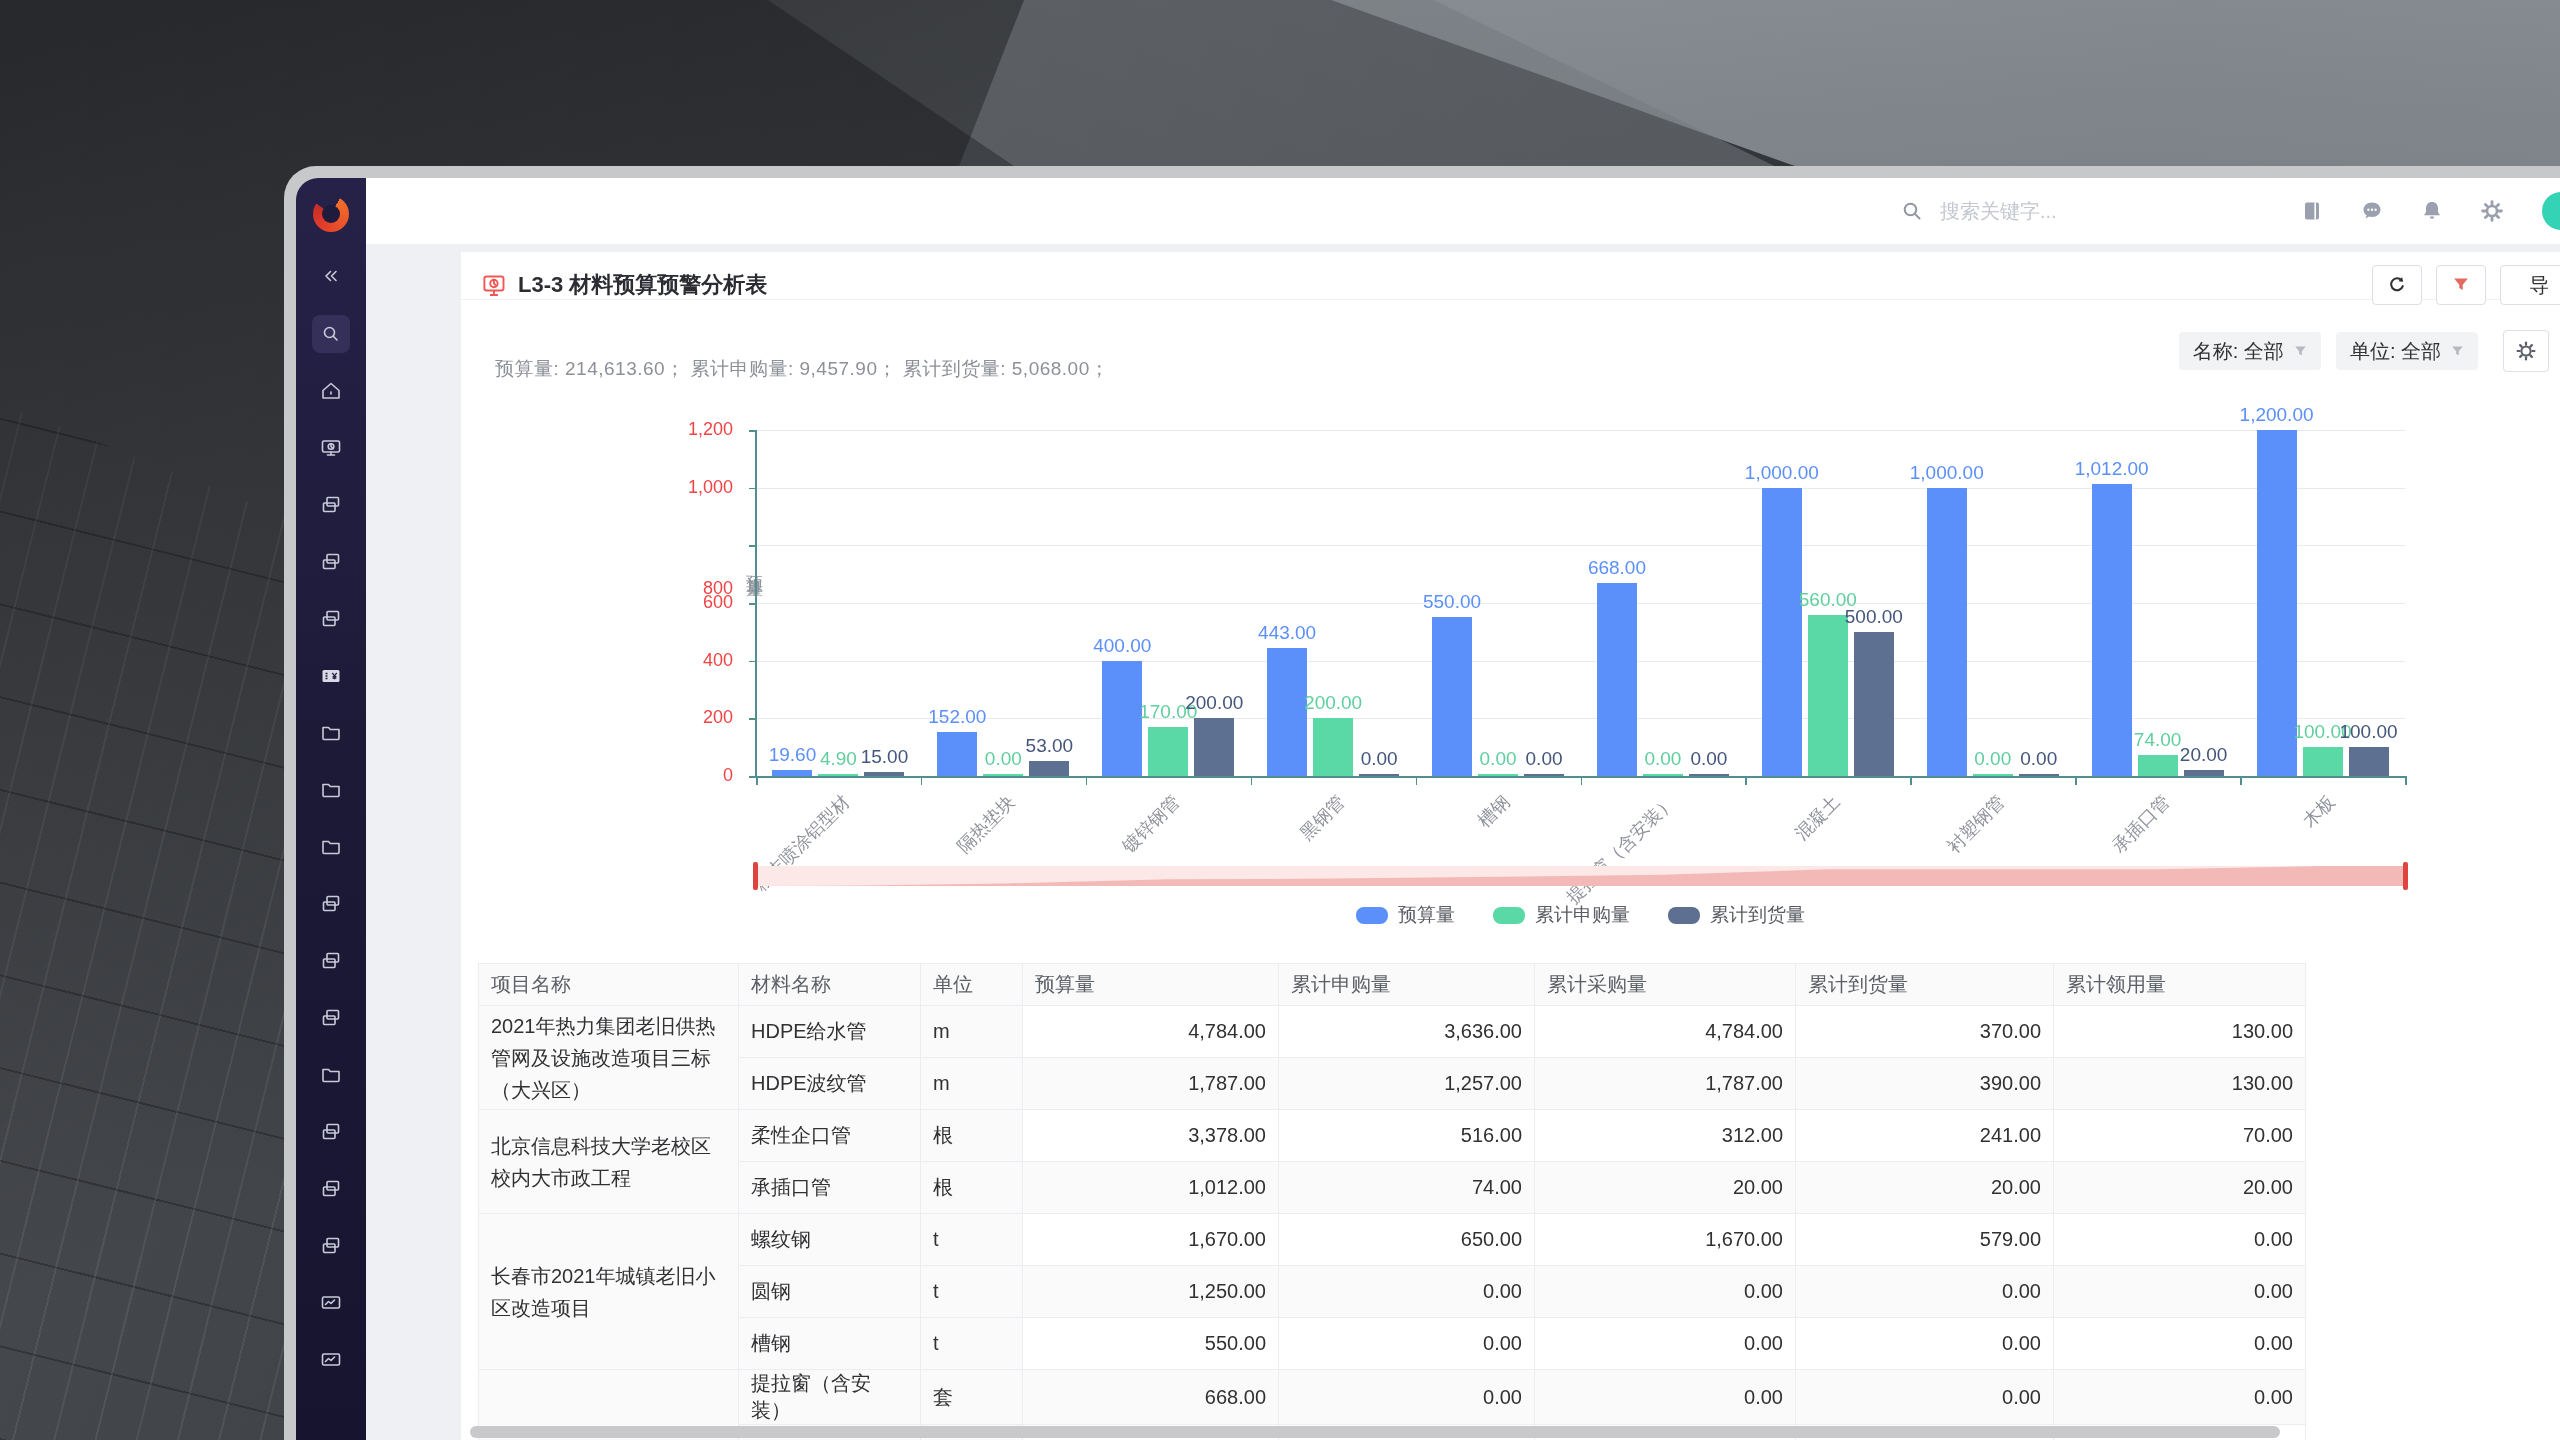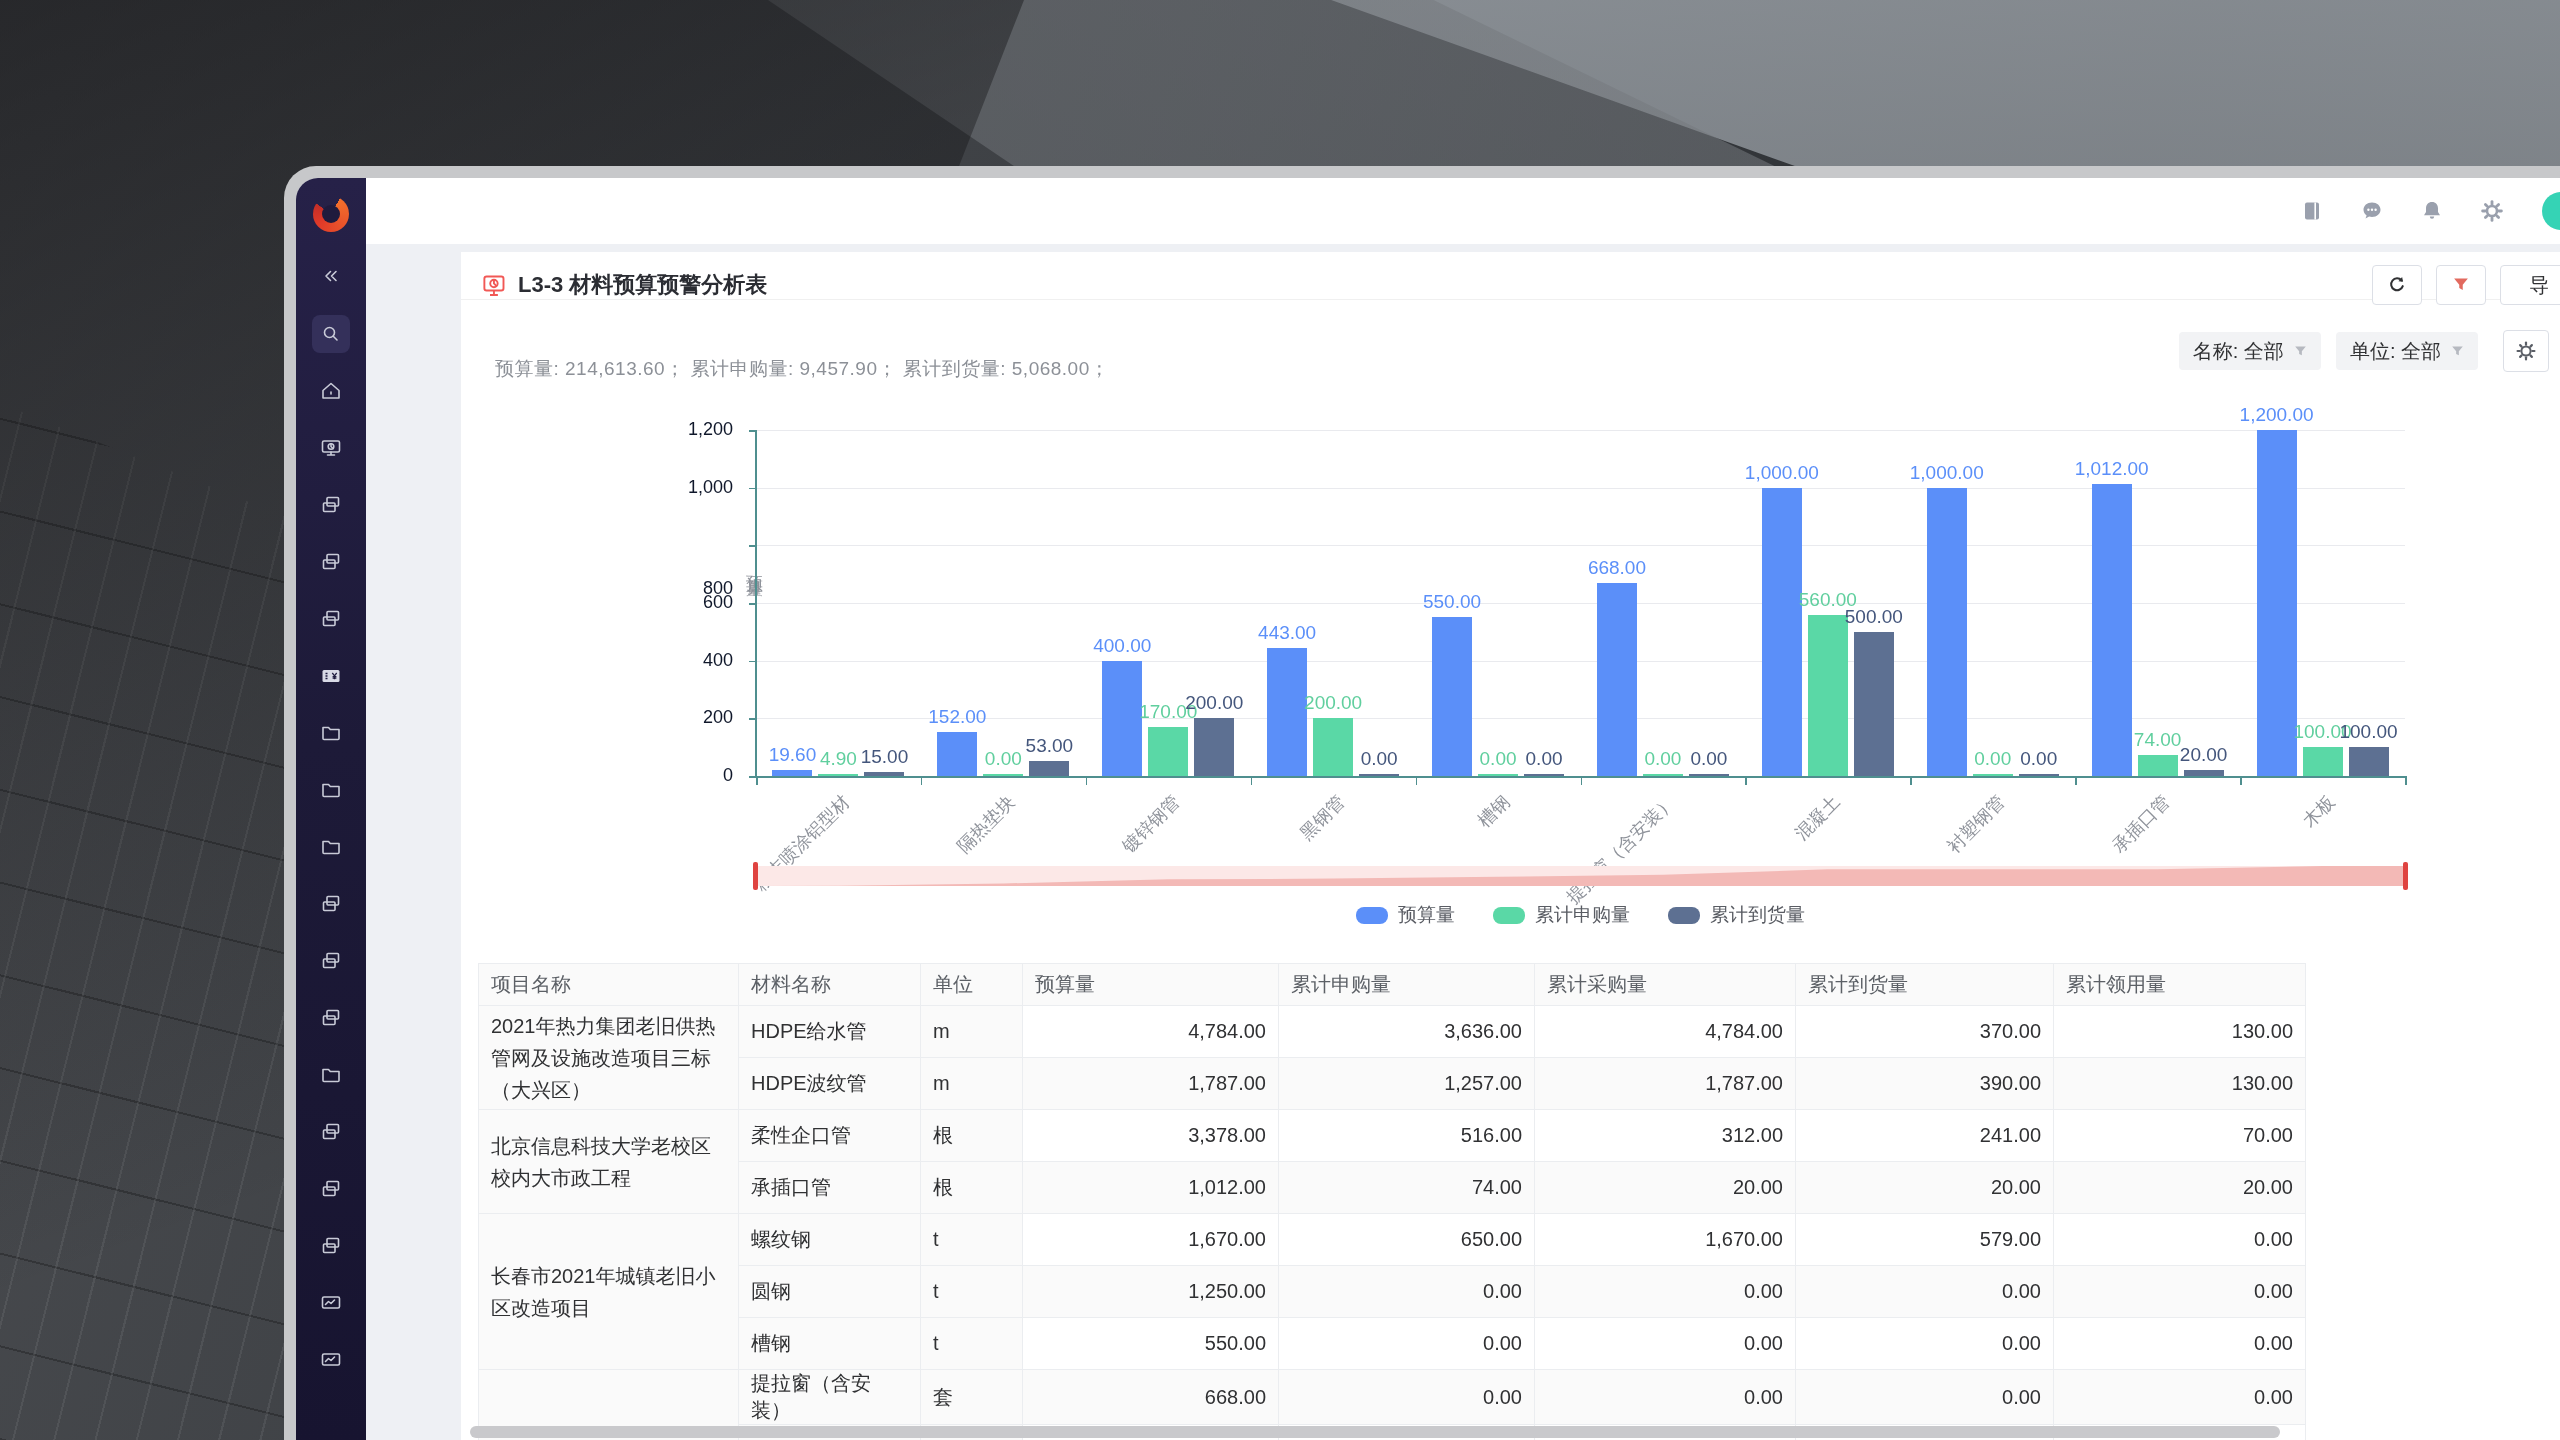--- a/index.html
+++ b/index.html
@@ -57,21 +57,21 @@
   .btn.export{width:122px;font-size:20px;color:#303133;letter-spacing:6px;}
   .chips{position:absolute;top:78px;right:11px;display:flex;align-items:center;}
   .chip{height:38px;background:#f2f3f5;border-radius:4px;display:flex;align-items:center;gap:8px;
         padding:0 12px 0 14px;font-size:20px;color:#303133;margin-right:15px;cursor:pointer;}
   .chip .fun{width:17px;height:17px;}
   .gearbtn{width:46px;height:42px;margin-left:10px;}
   .summary{position:absolute;left:34px;top:104px;font-size:19px;color:#8c9097;letter-spacing:.5px;}
   
   .chart{position:absolute;left:0;top:0;right:0;height:700px;pointer-events:none;}
   .gline{position:absolute;height:1px;background:#e9eaee;}
-  .ylab{position:absolute;width:80px;text-align:right;font-size:18px;color:#0f172a;}
+  .ylab{position:absolute;width:80px;text-align:right;font-size:18px;color:#ef4444;}
   .ytitle{position:absolute;writing-mode:vertical-rl;font-size:17px;color:#8f939b;letter-spacing:3px;}
   .axis{position:absolute;background:#4f8f8f;}
   .bar{position:absolute;}
   .blab{position:absolute;font-size:19px;white-space:nowrap;transform:translateX(-50%);}
   .cat{position:absolute;width:220px;text-align:right;font-size:18px;color:#8f939b;
        transform-origin:100% 0;transform:rotate(-45deg);white-space:nowrap;}
   .sl-track{position:absolute;height:20px;background:#fce8e7;overflow:hidden;}
   .sl-shape{position:absolute;inset:0;background:#f3b9b6;}
   .sl-handle{position:absolute;width:5px;height:28px;background:#df4340;border-radius:2px;}
   .legend{position:absolute;display:flex;justify-content:center;gap:38px;align-items:center;}
@@ -227,20 +227,27 @@
             <svg width="24" height="24" viewBox="0 0 24 24">
               <rect x="3.5" y="6" width="17" height="11" rx="1.5" fill="none" stroke="#c9cbd8" stroke-width="1.6" stroke-linejoin="round" stroke-linecap="round"></rect>
               <path d="M6.5 13.5l3-3 2.5 2 3.5-3.5" fill="none" stroke="#c9cbd8" stroke-width="1.6" stroke-linejoin="round" stroke-linecap="round"></path>
             </svg>
           </div>
         </div>
     </aside>
 
     <div class="win-body">
       <header class="navbar">
+        <div class="nav-search">
+          <svg class="nico" width="24" height="24" viewBox="0 0 24 24">
+            <circle cx="10.5" cy="10.5" r="5.8" fill="none" stroke="#8f95a1" stroke-width="2"></circle>
+            <line x1="14.9" y1="14.9" x2="19.5" y2="19.5" stroke="#8f95a1" stroke-width="2" stroke-linecap="round"></line>
+          </svg>
+          <input type="text" placeholder="搜索关键字..." style="">
+        </div>
         <div class="nav-icons">
           <svg class="nico" viewBox="0 0 24 24">
             <rect x="5" y="3.5" width="14" height="17" rx="2" fill="#9aa0ad"></rect>
             <line x1="15.2" y1="3.5" x2="15.2" y2="20.5" stroke="#fff" stroke-width="1.6"></line>
           </svg>
           <svg class="nico" viewBox="0 0 24 24">
             <path d="M12 3.5c5 0 8.5 3.2 8.5 7.2 0 4-3.5 7.2-8.5 7.2-1 0-2-.1-2.9-.4L5.5 19.5l1.1-3.1C4.7 15 3.5 12.9 3.5 10.7 3.5 6.7 7 3.5 12 3.5Z" fill="#9aa0ad"></path>
             <circle cx="8.4" cy="10.7" r="1.2" fill="#fff"></circle>
               <circle cx="12" cy="10.7" r="1.2" fill="#fff"></circle>
               <circle cx="15.6" cy="10.7" r="1.2" fill="#fff"></circle>

